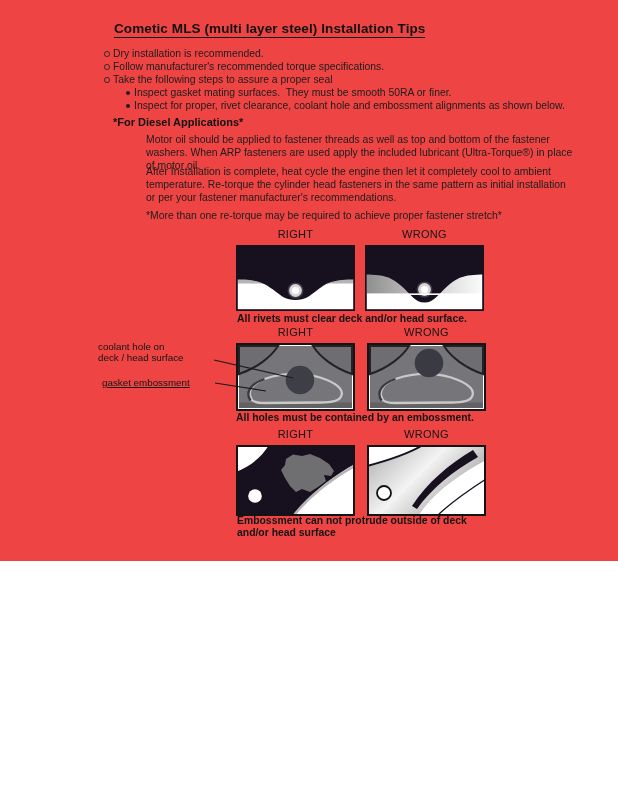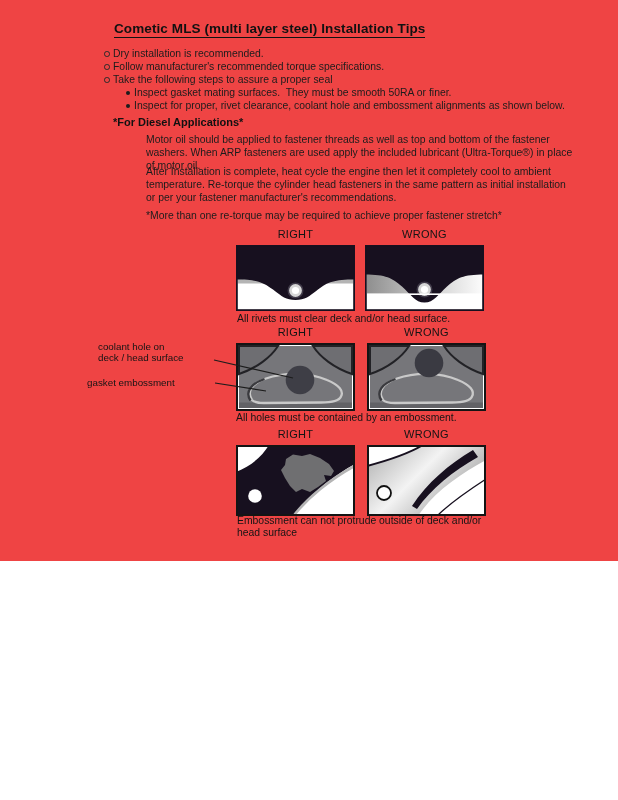--- a/index.html
+++ b/index.html
@@ -31,25 +31,25 @@
   }
 
   .diesel-heading { left: 113px; top: 116px; font-size: 11px; font-weight: bold; color: #111; }
   .para { left: 113px; width: 432px; font-size: 10.4px; line-height: 13.2px; margin-left: 33px; }
   .p1 { top: 133px; }
   .p2 { top: 165px; }
   .p3 { top: 209px; }
 
   .rw-label { width: 119px; text-align: center; font-size: 11px; color: #141414; letter-spacing: 0.3px; }
   .panel { width: 119px; display: block; }
-  .caption { font-size: 10.4px; line-height: 12.4px; color: #141414; }
+  .caption { font-size: 10.4px; line-height: 12.4px; color: #141414; font-weight: bold; }
 
   .anno { text-align: left; font-size: 9.8px; line-height: 11px; color: #141414; }
   .anno-1 { left: 98px; top: 341px; width: 115px; }
-  .anno-2 { left: 87px; top: 377px; width: 117px; }
+  .anno-2 { left: 102px; top: 377px; width: 117px; text-decoration: underline; }
 
   .leader-overlay { left: 0; top: 0; width: 618px; height: 800px; pointer-events: none; z-index: 6; }
 
   .disclaimer { left: 105px; top: 575px; width: 412px; color: #202020; }
   .disc-heading { font-size: 6.4px; font-weight: bold; margin-bottom: 6px; }
   .disc-block { margin-bottom: 5.5px; }
   .disc-line { font-size: 5.8px; line-height: 6.9px; }
 
   .page-code { left: 389px; top: 739px; font-size: 13.5px; color: #2a2a2a; letter-spacing: 0.4px; }
 </style>

